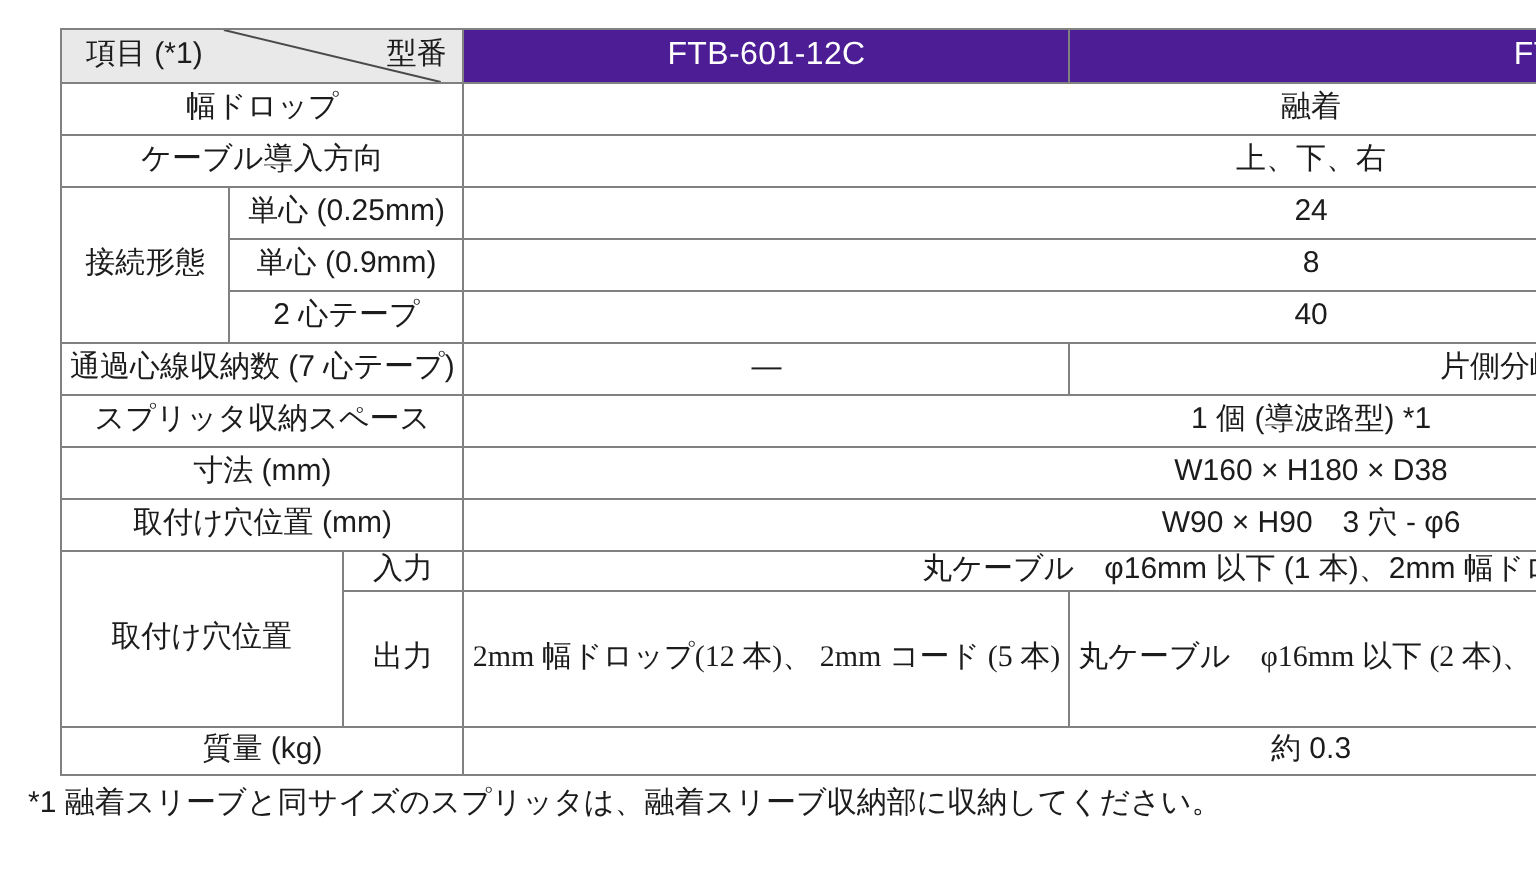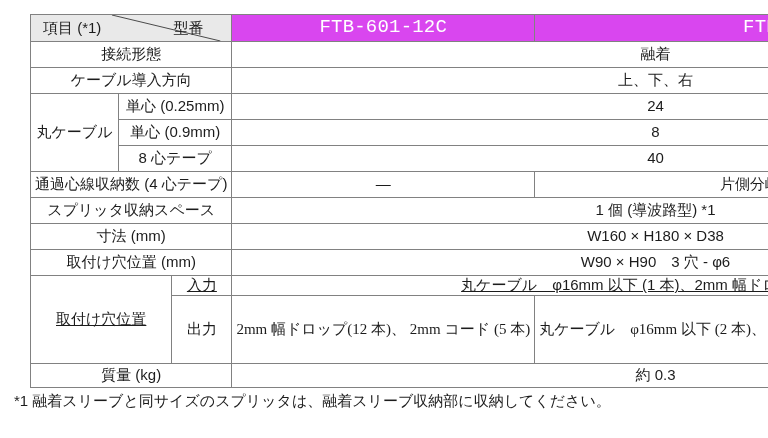--- a/index.html
+++ b/index.html
@@ -28,29 +28,29 @@
 
   
   td.corner {
     background: #e9e9e9;
     border: 1px solid #4a4a4a;
     padding: 0; position: relative;
   }
   .corner-inner { position: relative; width: 100%; height: 26px; }
   .corner-inner svg { position: absolute; left: 0; top: 0; width: 100%; height: 100%; display: block; }
   .corner-item  { position: absolute; left: 8px;  top: 50%; transform: translateY(-50%); }
-  .corner-model { position: absolute; right: 24px; top: 50%; transform: translateY(-50%); }
+  .corner-model { position: absolute; right: 4px; top: 50%; transform: translateY(-50%); }
 
   td.model {
-    background: #d946ef; color: #ffffff;
-    font-size: 19px; letter-spacing: 0.2px; font-family: Liberation Mono, monospace;
+    background: #4c1d95; color: #ffffff;
+    font-size: 16px; letter-spacing: 0.2px;
   }
 
   
-  tr.r-input  td { height: 20px; text-decoration: underline; }
+  tr.r-input  td { height: 20px; }
   tr.r-output td { height: 68px; font-family: Liberation Serif, serif; }
   tr.r-weight td { height: 24px; }
 
   td.multiline {
     white-space: pre-line;
     text-align: left;
     padding: 2px 6px;
     line-height: 1.45;
   }
 
@@ -82,45 +82,45 @@
           </svg>
           <span class="corner-item">項目 (*1)</span>
           <span class="corner-model">型番</span>
         </div>
       </td>
       <td class="model">FTB-601-12C</td>
       <td class="model">FTB-601-24Q</td>
     </tr>
 
     <tr>
-      <td colspan="3">接続形態</td>
+      <td colspan="3">幅ドロップ</td>
       <td colspan="2">融着</td>
     </tr>
 
     <tr>
       <td colspan="3">ケーブル導入方向</td>
       <td colspan="2">上、下、右</td>
     </tr>
 
     <tr>
-      <td rowspan="3">丸ケーブル</td>
+      <td rowspan="3">接続形態</td>
       <td colspan="2">単心 (0.25mm)</td>
       <td colspan="2">24</td>
     </tr>
     <tr>
       <td colspan="2">単心 (0.9mm)</td>
       <td colspan="2">8</td>
     </tr>
     <tr>
-      <td colspan="2">8 心テープ</td>
+      <td colspan="2">2 心テープ</td>
       <td colspan="2">40</td>
     </tr>
 
     <tr>
-      <td colspan="3">通過心線収納数 (4 心テープ)</td>
+      <td colspan="3">通過心線収納数 (7 心テープ)</td>
       <td>—</td>
       <td>片側分岐 160　π分岐 120</td>
     </tr>
 
     <tr>
       <td colspan="3">スプリッタ収納スペース</td>
       <td colspan="2">1 個 (導波路型) *1</td>
     </tr>
 
     <tr>

